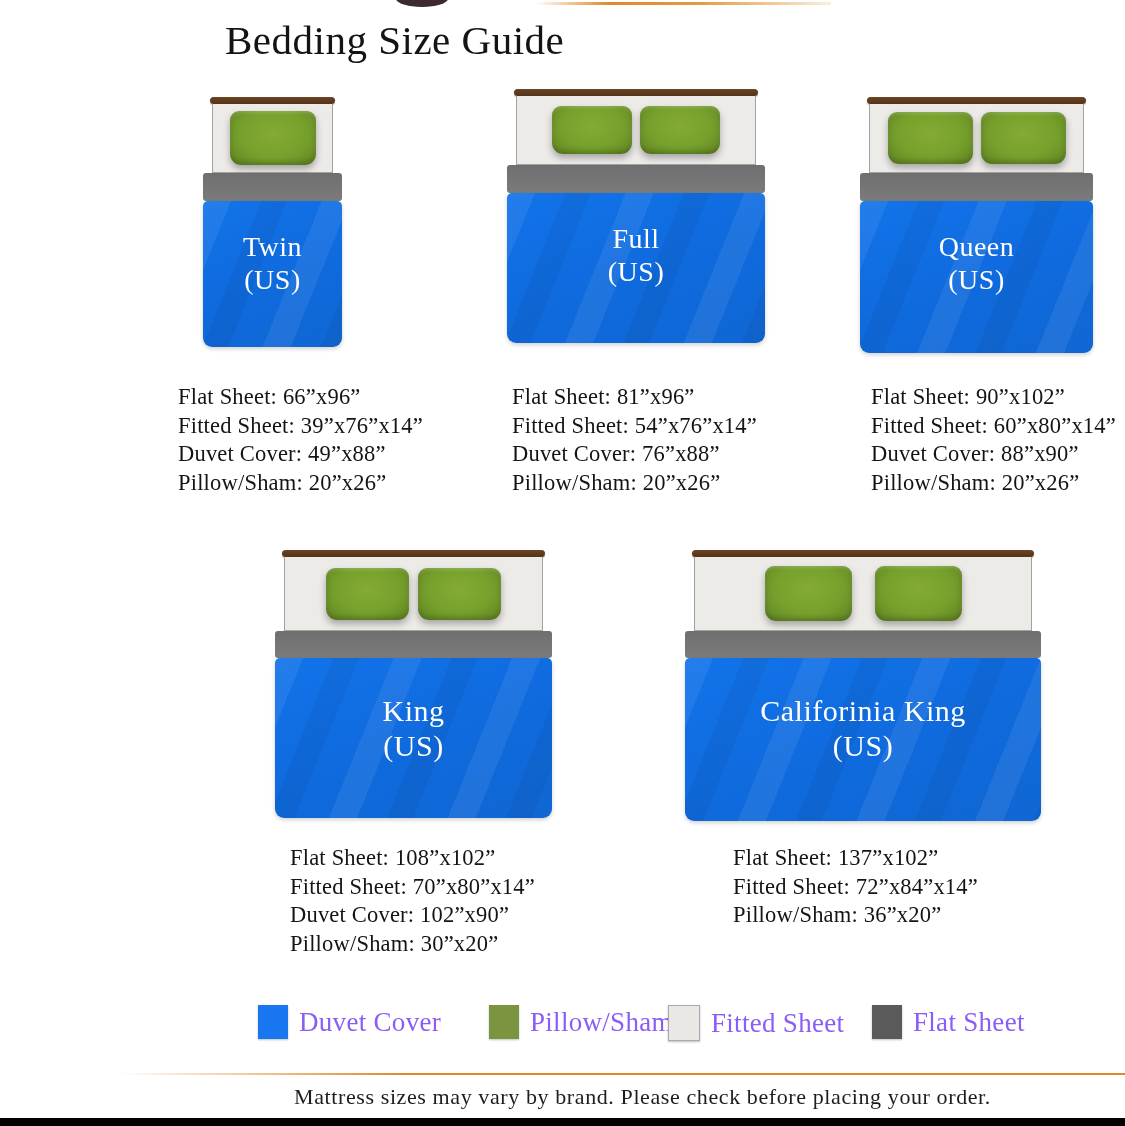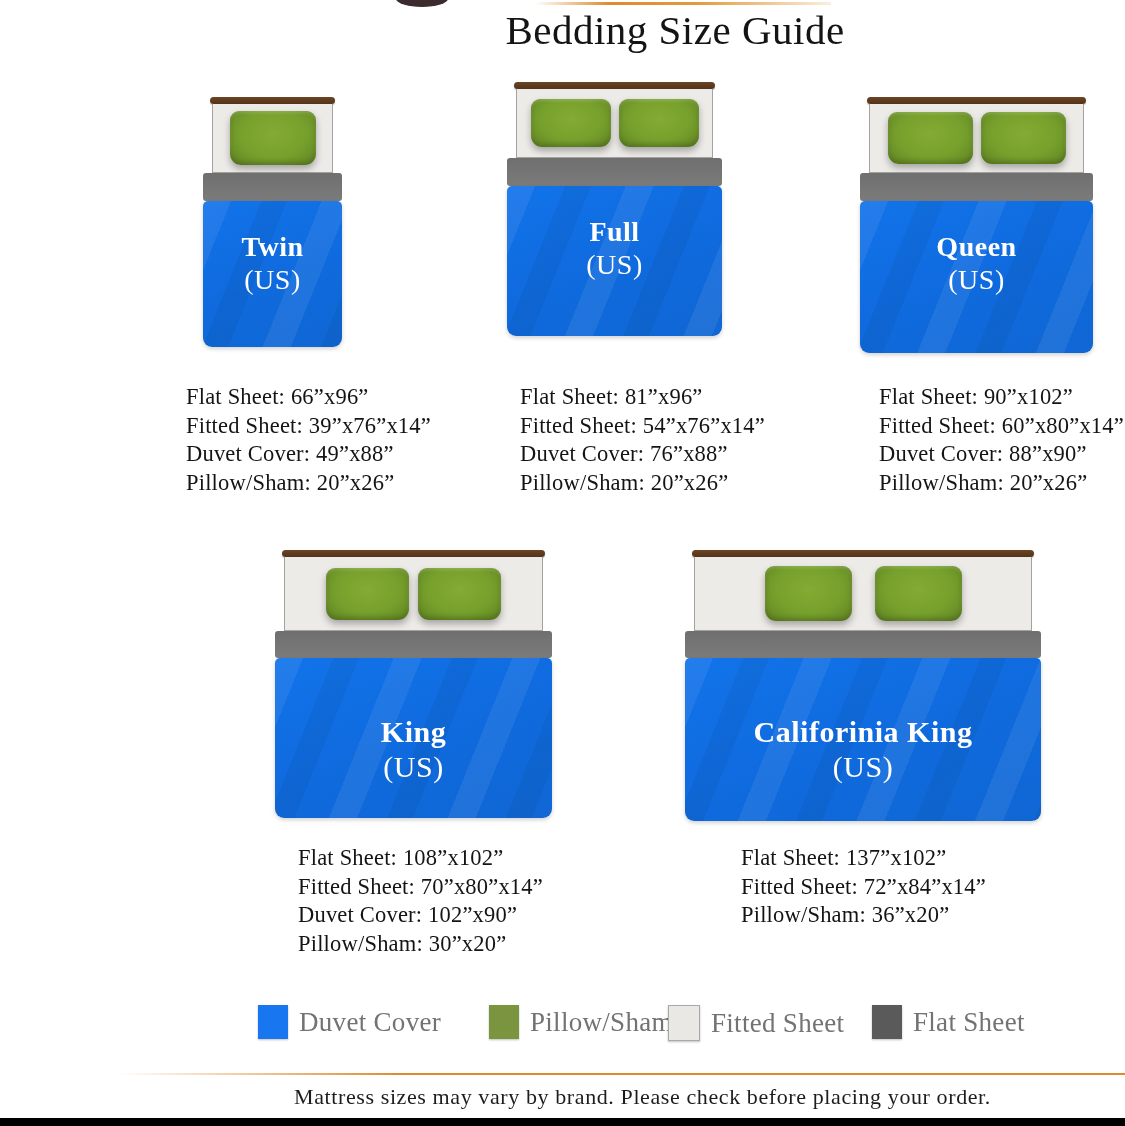--- a/index.html
+++ b/index.html
@@ -8,44 +8,44 @@
     font-family:"Liberation Serif", serif;color:#161616;
   }
 
   
   .logo-sliver{position:absolute;left:396px;top:-10px;width:52px;height:17px;
     border-radius:50%;background:#3d2a2e;}
   .top-accent-line{position:absolute;left:535px;top:2px;width:296px;height:3px;
     background:linear-gradient(to right, rgba(223,138,44,0) 0%, #df8a2c 25%, #e49a3f 55%, rgba(223,138,44,.15) 100%);}
 
   
-  .page-title{position:absolute;left:225px;top:6px;width:900px;text-align:center;
+  .page-title{position:absolute;left:225px;top:16px;width:900px;text-align:left;
     font-size:41px;letter-spacing:.5px;color:#141414;}
 
   
   .bed{position:absolute;display:flex;flex-direction:column;}
   .headboard{height:7px;margin:0 7px;background:linear-gradient(180deg,#6b4423,#53331a);
     border-radius:4px;box-shadow:0 1px 1px rgba(0,0,0,.35);}
   .mattress{margin:0 9px;background:#ecebe8;border:1px solid #a3a29e;border-top:none;
     display:flex;justify-content:center;align-items:center;}
   .pillow{background:radial-gradient(ellipse at 50% 42%,#84ab33 0%,#76a02c 55%,#5f8122 100%);
     border-radius:9px 9px 11px 11px;box-shadow:0 4px 7px rgba(0,0,0,.30), inset 0 -3px 5px rgba(0,0,0,.18), inset 0 2px 3px rgba(255,255,255,.18);}
   .flatsheet{background:linear-gradient(180deg,#6f6f6f,#7b7b7b);border-radius:3px;}
   .duvet{position:relative;border-radius:5px 5px 9px 9px;
     background:
       repeating-linear-gradient(112deg, rgba(255,255,255,.07) 0 26px, rgba(255,255,255,0) 26px 54px, rgba(0,0,0,.05) 54px 78px, rgba(0,0,0,0) 78px 110px),
       linear-gradient(160deg,#1273ea 0%,#0f6add 55%,#1067d4 100%);
     display:flex;flex-direction:column;align-items:center;color:#ffffff;
     box-shadow:0 2px 4px rgba(0,0,0,.18);}
-  .bed-label{text-align:center;letter-spacing:.5px;font-weight:bold;}
+  .bed-label{text-align:center;letter-spacing:.5px;}
   .bed-sub{text-align:right;letter-spacing:.5px;}
 
   
   .bed-twin{left:203px;top:97px;width:139px;}
-  .bed-full{left:507px;top:82px;width:215px;}
+  .bed-full{left:507px;top:89px;width:258px;}
   .bed-queen{left:860px;top:97px;width:233px;}
   .bed-twin .mattress,.bed-full .mattress,.bed-queen .mattress{height:68px;gap:8px;}
   .bed-twin .flatsheet,.bed-full .flatsheet,.bed-queen .flatsheet{height:28px;}
   .bed-twin .duvet{height:146px;}
   .bed-full .duvet{height:150px;}
   .bed-queen .duvet{height:152px;}
   .bed-twin .pillow{width:86px;height:54px;}
   .bed-full .pillow{width:80px;height:48px;}
   .bed-queen .pillow{width:85px;height:52px;gap:7px;}
   .bed-twin .bed-label,.bed-full .bed-label,.bed-queen .bed-label{margin-top:30px;font-size:28px;line-height:32px;}
@@ -55,43 +55,43 @@
   .bed-king{left:275px;top:550px;width:277px;}
   .bed-cal{left:685px;top:550px;width:356px;}
   .bed-king .mattress,.bed-cal .mattress{height:73px;}
   .bed-king .mattress{gap:9px;}
   .bed-cal .mattress{gap:23px;}
   .bed-king .flatsheet,.bed-cal .flatsheet{height:27px;}
   .bed-king .duvet{height:160px;}
   .bed-cal .duvet{height:163px;}
   .bed-king .pillow{width:83px;height:52px;}
   .bed-cal .pillow{width:87px;height:55px;}
-  .bed-king .bed-label,.bed-cal .bed-label{margin-top:57px;font-size:30px;line-height:34px;}
+  .bed-king .bed-label,.bed-cal .bed-label{margin-top:36px;font-size:30px;line-height:34px;}
   .bed-king .bed-sub,.bed-cal .bed-sub{font-size:30px;line-height:36px;}
 
   
-  .specs{position:absolute;font-size:22.5px;line-height:28.5px;color:#141414;letter-spacing:.2px;white-space:nowrap;margin-left:8px;}
+  .specs{position:absolute;font-size:22.5px;line-height:28.5px;color:#141414;letter-spacing:.2px;white-space:nowrap;}
   #specs-twin{left:178px;top:383px;}
   #specs-full{left:512px;top:383px;}
   #specs-queen{left:871px;top:383px;}
   #specs-king{left:290px;top:844px;}
   #specs-cal{left:733px;top:844px;}
 
   
   .legend-item{position:absolute;top:1005px;display:flex;align-items:center;gap:11px;}
   #legend-0{left:258px;}
   #legend-1{left:459px;padding-left:30px;}
   #legend-2{left:668px;}
   #legend-3{left:872px;}
   .swatch{width:30px;height:34px;box-shadow:0 1px 2px rgba(0,0,0,.25);}
   .sw-duvet{background:#1877f0;}
   .sw-pillow{background:#7b9440;}
   .sw-fitted{background:#e9e8e5;border:1px solid #a9a9a9;}
   .sw-flat{background:#5a5a5a;}
-  .legend-label{font-size:27px;color:#737373;letter-spacing:.3px;}
+  .legend-label{font-size:27px;color:#8b5cf6;letter-spacing:.3px;}
 
   
   .footer-rule{position:absolute;left:118px;top:1073px;width:1007px;height:2px;
     background:linear-gradient(to right, rgba(223,138,44,0) 0%, #df8a2c 28%, #df8a2c 100%);}
   .footer-note{position:absolute;left:160px;top:1084px;width:965px;text-align:center;
     font-size:22px;letter-spacing:.6px;color:#1d1d1d;}
   .bottom-bar{position:absolute;left:0;top:1118px;width:1125px;height:8px;background:#000000;}
 </style>
 </head>
 <body>

